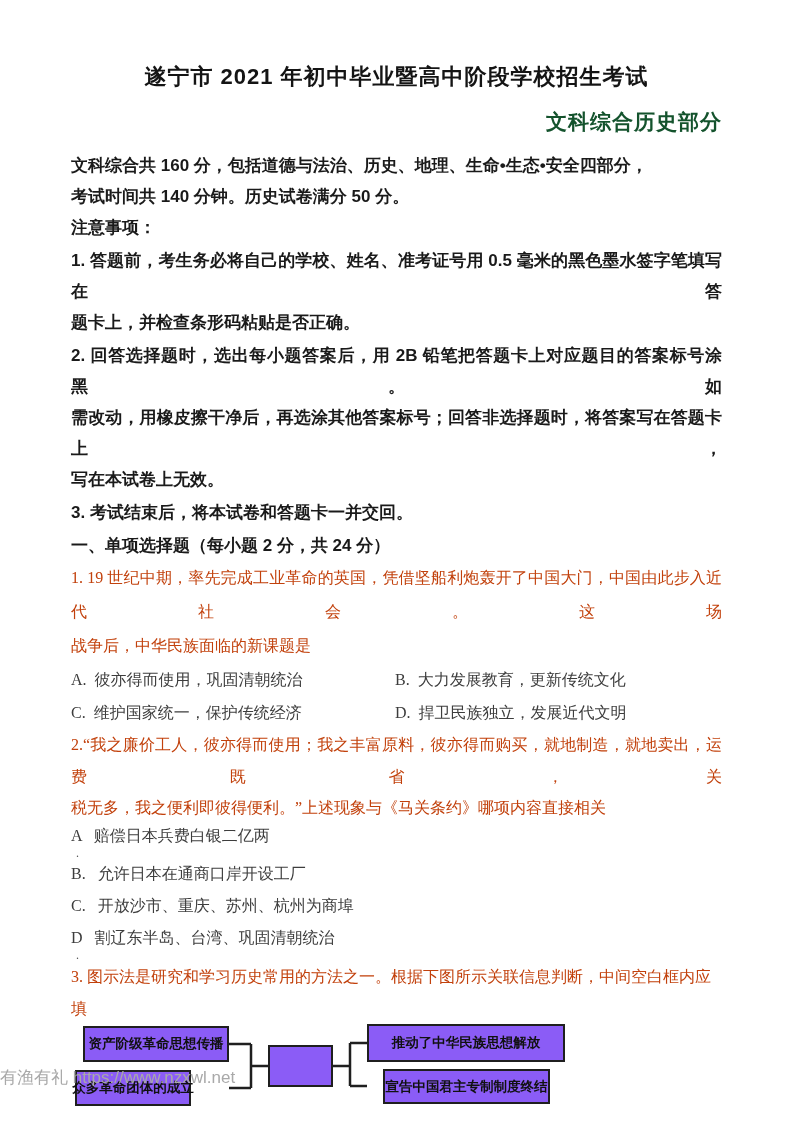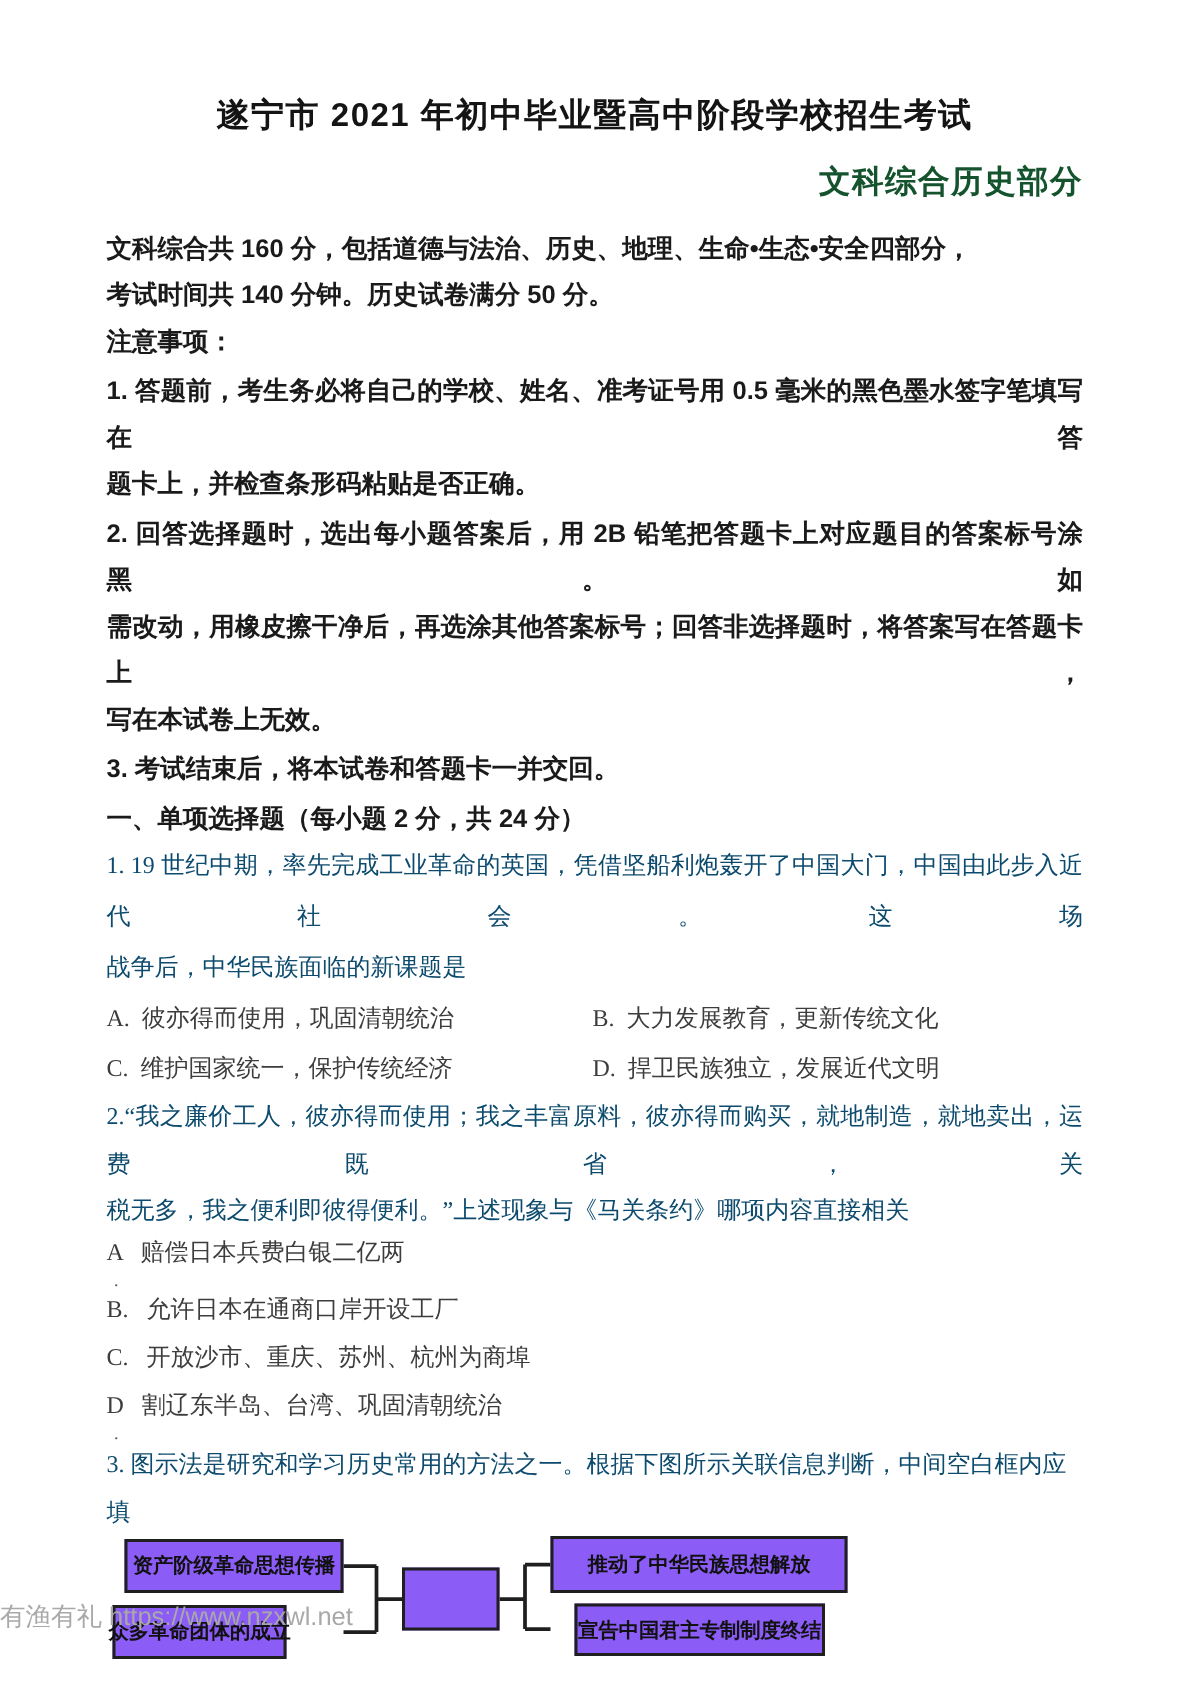--- a/index.html
+++ b/index.html
@@ -32,21 +32,21 @@
     font-family:"Liberation Sans","DejaVu Sans",sans-serif;
     font-weight:700; font-size:17px; line-height:31px;
     color:#1a1a1a; white-space:pre-wrap;
   }
   .b-line.fill { text-align:justify; text-align-last:justify; }
   .mt14 { margin-top:14px; } .mt2 { margin-top:2px; }
   .mt4 { margin-top:4px; } .mt10 { margin-top:10px; }
 
   .q-line {
     font-size:16px; line-height:34px;
-    color:#0c4a6e; white-space:pre-wrap;
+    color:#c2410c; white-space:pre-wrap;
   }
   .q-line.lh32 { line-height:32px; }
   .q-line.lh30 { line-height:30px; }
   .q-line.fill { text-align:justify; text-align-last:justify; }
 
   .opt-row { display:flex; line-height:33px; font-size:16px; color:#3d3d3d; }
   .opt-row .col1 { width:324px; white-space:pre-wrap; }
   .opt-row .col2 { white-space:pre-wrap; }
 
   .opt { font-size:16px; line-height:22px; color:#3d3d3d; white-space:pre-wrap; }

